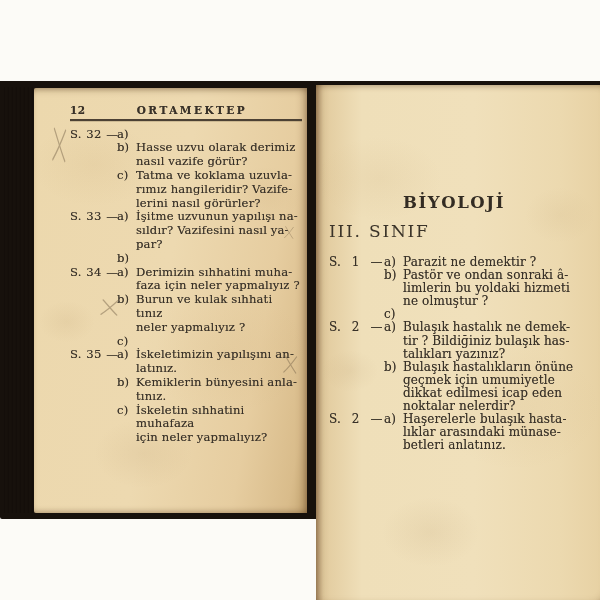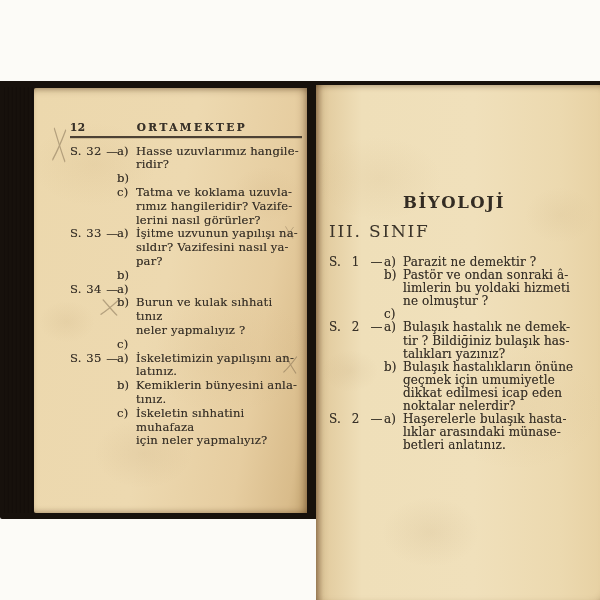--- a/index.html
+++ b/index.html
@@ -44,21 +44,21 @@
   .page:before{
     content:"";position:absolute;inset:0;pointer-events:none;
     background:
       radial-gradient(90px 60px at 22% 18%, rgba(167,124,63,.07), transparent 70%),
       radial-gradient(120px 90px at 70% 62%, rgba(167,124,63,.06), transparent 70%),
       radial-gradient(70px 50px at 40% 86%, rgba(140,100,50,.08), transparent 70%),
       radial-gradient(50px 40px at 85% 25%, rgba(150,110,55,.06), transparent 70%),
       radial-gradient(40px 30px at 12% 55%, rgba(140,100,50,.07), transparent 70%);
   }
   
-  .lp-inner{position:absolute;left:36px;right:5px;top:33px;}
+  .lp-inner{position:absolute;left:36px;right:5px;top:16px;}
   .running-head{display:flex;align-items:baseline;font-weight:bold;font-size:10.5px;color:#3d362c;}
   .running-head .pn{width:60px;letter-spacing:.5px;}
   .running-head .rt{flex:1;text-align:center;letter-spacing:2.5px;padding-right:48px;}
   .head-rule{height:1.6px;background:#4c4134;margin-top:3px;margin-bottom:7px;box-shadow:0 .5px 0 rgba(60,45,25,.35);}
   
   .q-part{display:flex;align-items:flex-start;}
   .q-label{white-space:pre;flex:0 0 auto;}
   .q-letter{flex:0 0 19px;}
   .q-text{flex:1 1 auto;white-space:pre-line;}
   .left-q{font-size:11.6px;line-height:13.8px;letter-spacing:.15px;}
@@ -85,26 +85,26 @@
     <div class="lp-inner">
       <div class="running-head">
         <span class="pn ink">12</span>
         <span class="rt ink">ORTAMEKTEP</span>
       </div>
       <div class="head-rule"></div>
       <div id="left-questions" class="left-q ink">
           <div class="q-part">
             <span class="q-label">S. 32 —</span>
             <span class="q-letter">a)</span>
-            <span class="q-text">Hasse uzuvlarımız hangile-
-ridir?</span>
-          </div>
-          <div class="q-part">
-            <span class="q-label"></span>
-            <span class="q-letter">b)</span>
+          </div>
+          <div class="q-part">
+            <span class="q-label"></span>
+            <span class="q-letter">b)</span>
+            <span class="q-text">Hasse uzvu olarak derimiz
+nasıl vazife görür?</span>
           </div>
           <div class="q-part">
             <span class="q-label"></span>
             <span class="q-letter">c)</span>
             <span class="q-text">Tatma ve koklama uzuvla-
 rımız hangileridir?  Vazife-
 lerini nasıl görürler?</span>
           </div>
           <div class="q-part">
             <span class="q-label">S. 33 —</span>
@@ -113,20 +113,22 @@
 sıldır?  Vazifesini nasıl ya-
 par?</span>
           </div>
           <div class="q-part">
             <span class="q-label"></span>
             <span class="q-letter">b)</span>
           </div>
           <div class="q-part">
             <span class="q-label">S. 34 —</span>
             <span class="q-letter">a)</span>
+            <span class="q-text">Derimizin  sıhhatini  muha-
+faza için neler yapmalıyız ?</span>
           </div>
           <div class="q-part">
             <span class="q-label"></span>
             <span class="q-letter">b)</span>
             <span class="q-text">Burun ve kulak sıhhati tınız
 neler yapmalıyız ?</span>
           </div>
           <div class="q-part">
             <span class="q-label"></span>
             <span class="q-letter">c)</span>

